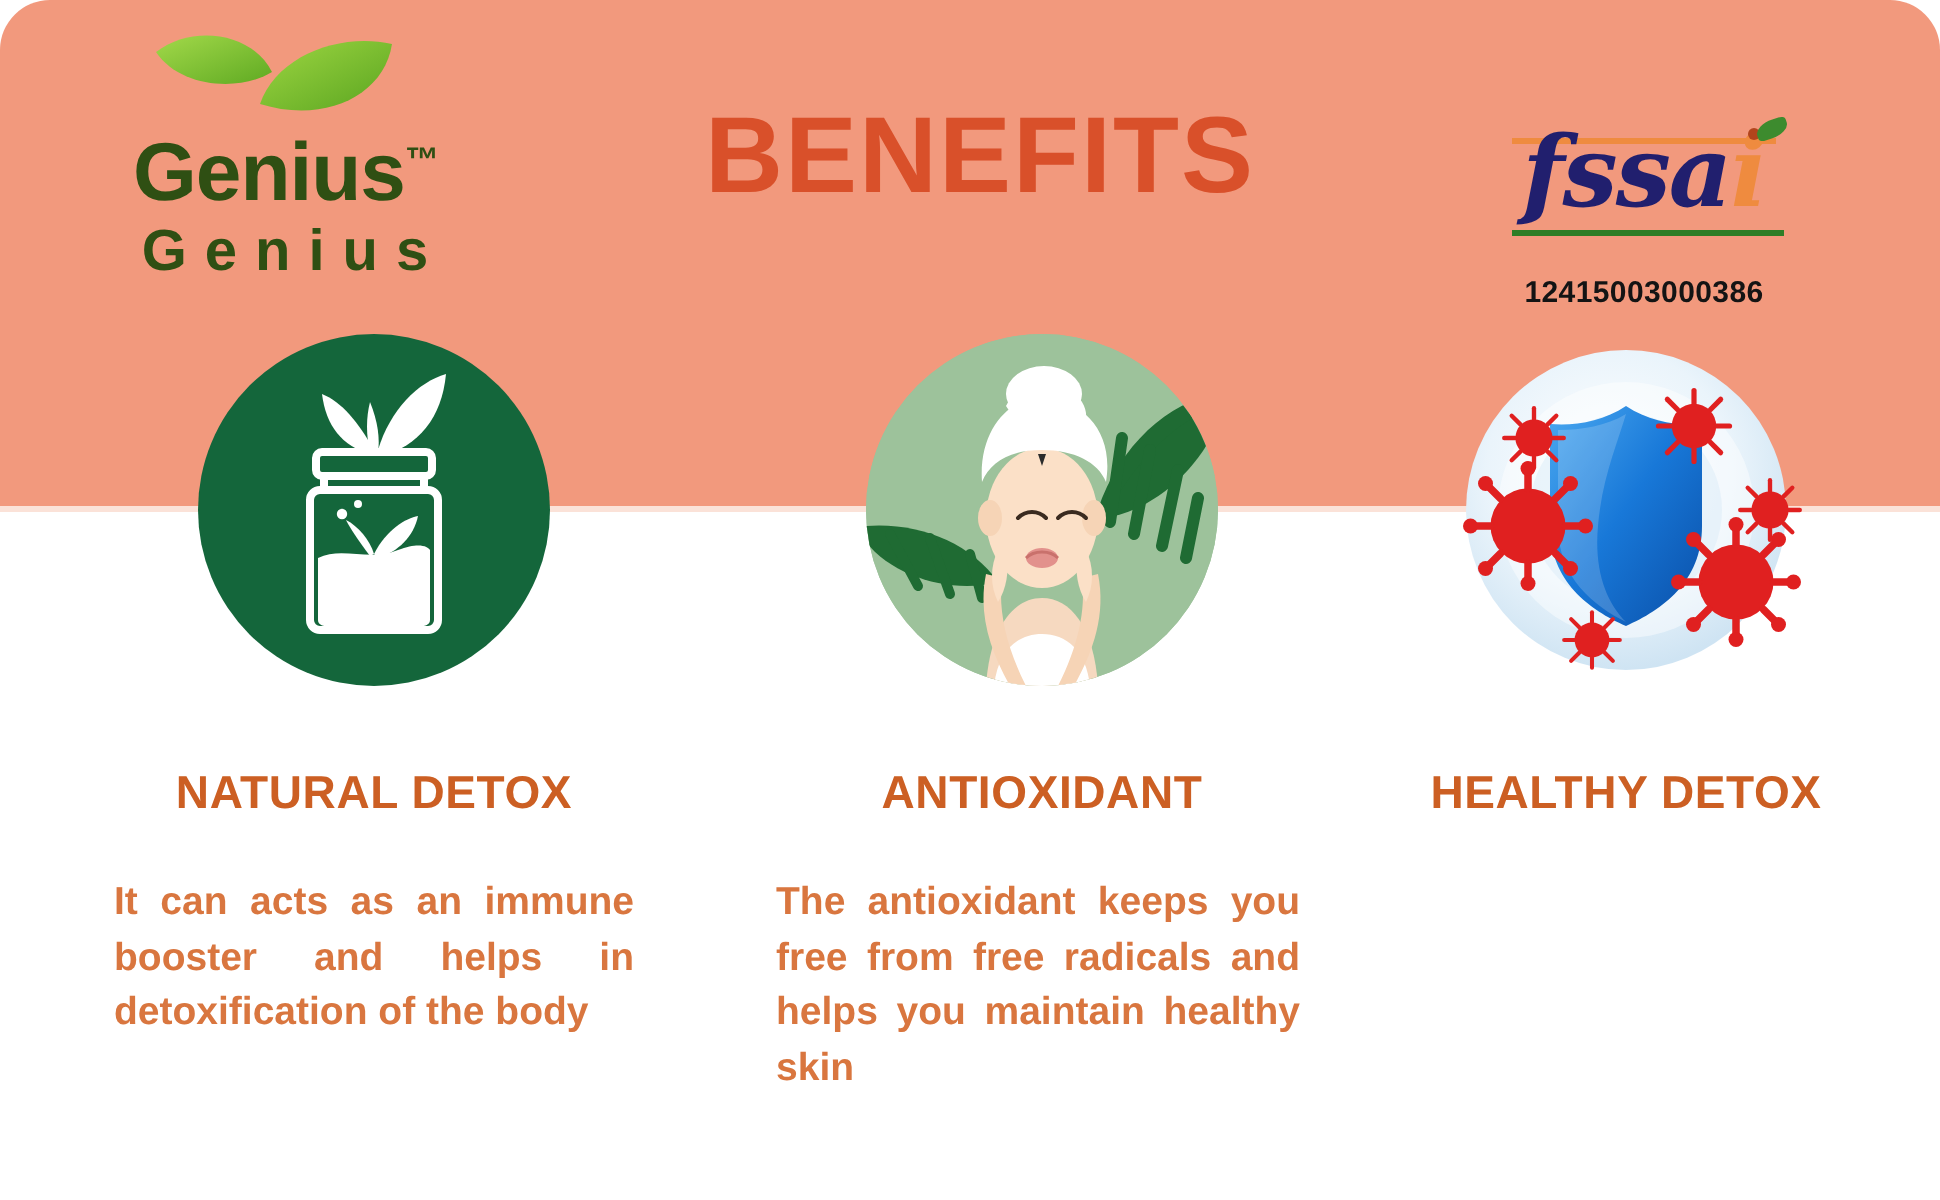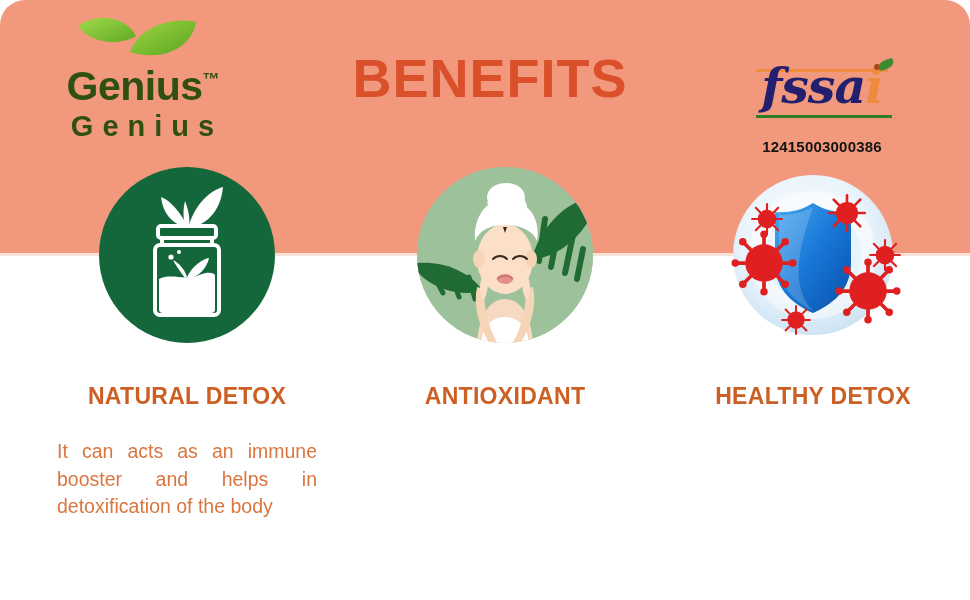--- a/index.html
+++ b/index.html
@@ -173,21 +173,21 @@
     top: 0;
     width: 794px;
     height: 600px;
   }
   .col {
     position: absolute;
     top: 167px;
     width: 310px;
   }
   .col-1 { left: 32px; }
-  .col-2 { left: 350px; }
+  .col-2 { left: 366px; }
   .col-3 { left: 658px; }
 
   .circle {
     position: relative;
     width: 176px;
     height: 176px;
     border-radius: 50%;
     margin: 0 auto;
     overflow: hidden;
   }
@@ -210,21 +210,21 @@
     text-align: center;
     font-size: 23px;
     font-weight: bold;
     color: #cc5f23;
     letter-spacing: 0.3px;
     line-height: 1;
   }
   .col-body {
     margin-top: 30px;
     font-size: 19.5px;
-    font-weight: normal;
+    font-weight: bold;
     color: #d9763f;
     line-height: 1.42;
     text-align: justify;
     text-align-last: left;
     padding: 0 25px 0 25px;
   }
   .col-3 .col-body { padding: 0 14px 0 22px; }
   .col-2 .col-body { padding: 0 26px 0 22px; }
 </style>
 </head>
@@ -325,20 +325,21 @@
           <path d="M96 92 C 100 88, 106 88, 110 92" stroke="#3a2b20" stroke-width="2" fill="none" stroke-linecap="round"></path>
           <ellipse cx="88" cy="112" rx="8" ry="5" fill="#e2918c"></ellipse>
           <path d="M80 112 C 84 108, 92 108, 96 112" stroke="#c9716c" stroke-width="1.5" fill="none"></path>
           <path d="M60 120 C 56 140, 62 158, 72 176 L80 176 C 70 156, 66 138, 68 122 Z" fill="#f6d4b6"></path>
           <path d="M116 120 C 120 140, 114 158, 104 176 L96 176 C 106 156, 110 138, 108 122 Z" fill="#f6d4b6"></path>
           <path d="M66 108 C 62 116, 62 126, 66 134 C 70 128, 72 118, 70 110 Z" fill="#fbe0c7"></path>
           <path d="M110 108 C 114 116, 114 126, 110 134 C 106 128, 104 118, 106 110 Z" fill="#fbe0c7"></path>
         </svg>
       </div>
       <div class="col-heading">ANTIOXIDANT</div>
+      <div class="col-body">The antioxidant keeps you free from free radicals and helps you maintain healthy skin</div>
     </div>
 
     <div class="col col-3">
       <div class="circle circle-cells">
         <svg width="200" height="180" viewBox="0 0 200 180" xmlns="http://www.w3.org/2000/svg" style="margin-left:-12px">
           <defs>
             <radialGradient id="bub" cx="45%" cy="38%" r="62%">
               <stop offset="0%" stop-color="#ffffff"></stop>
               <stop offset="62%" stop-color="#eaf4fb"></stop>
               <stop offset="100%" stop-color="#cfe4f3"></stop>

